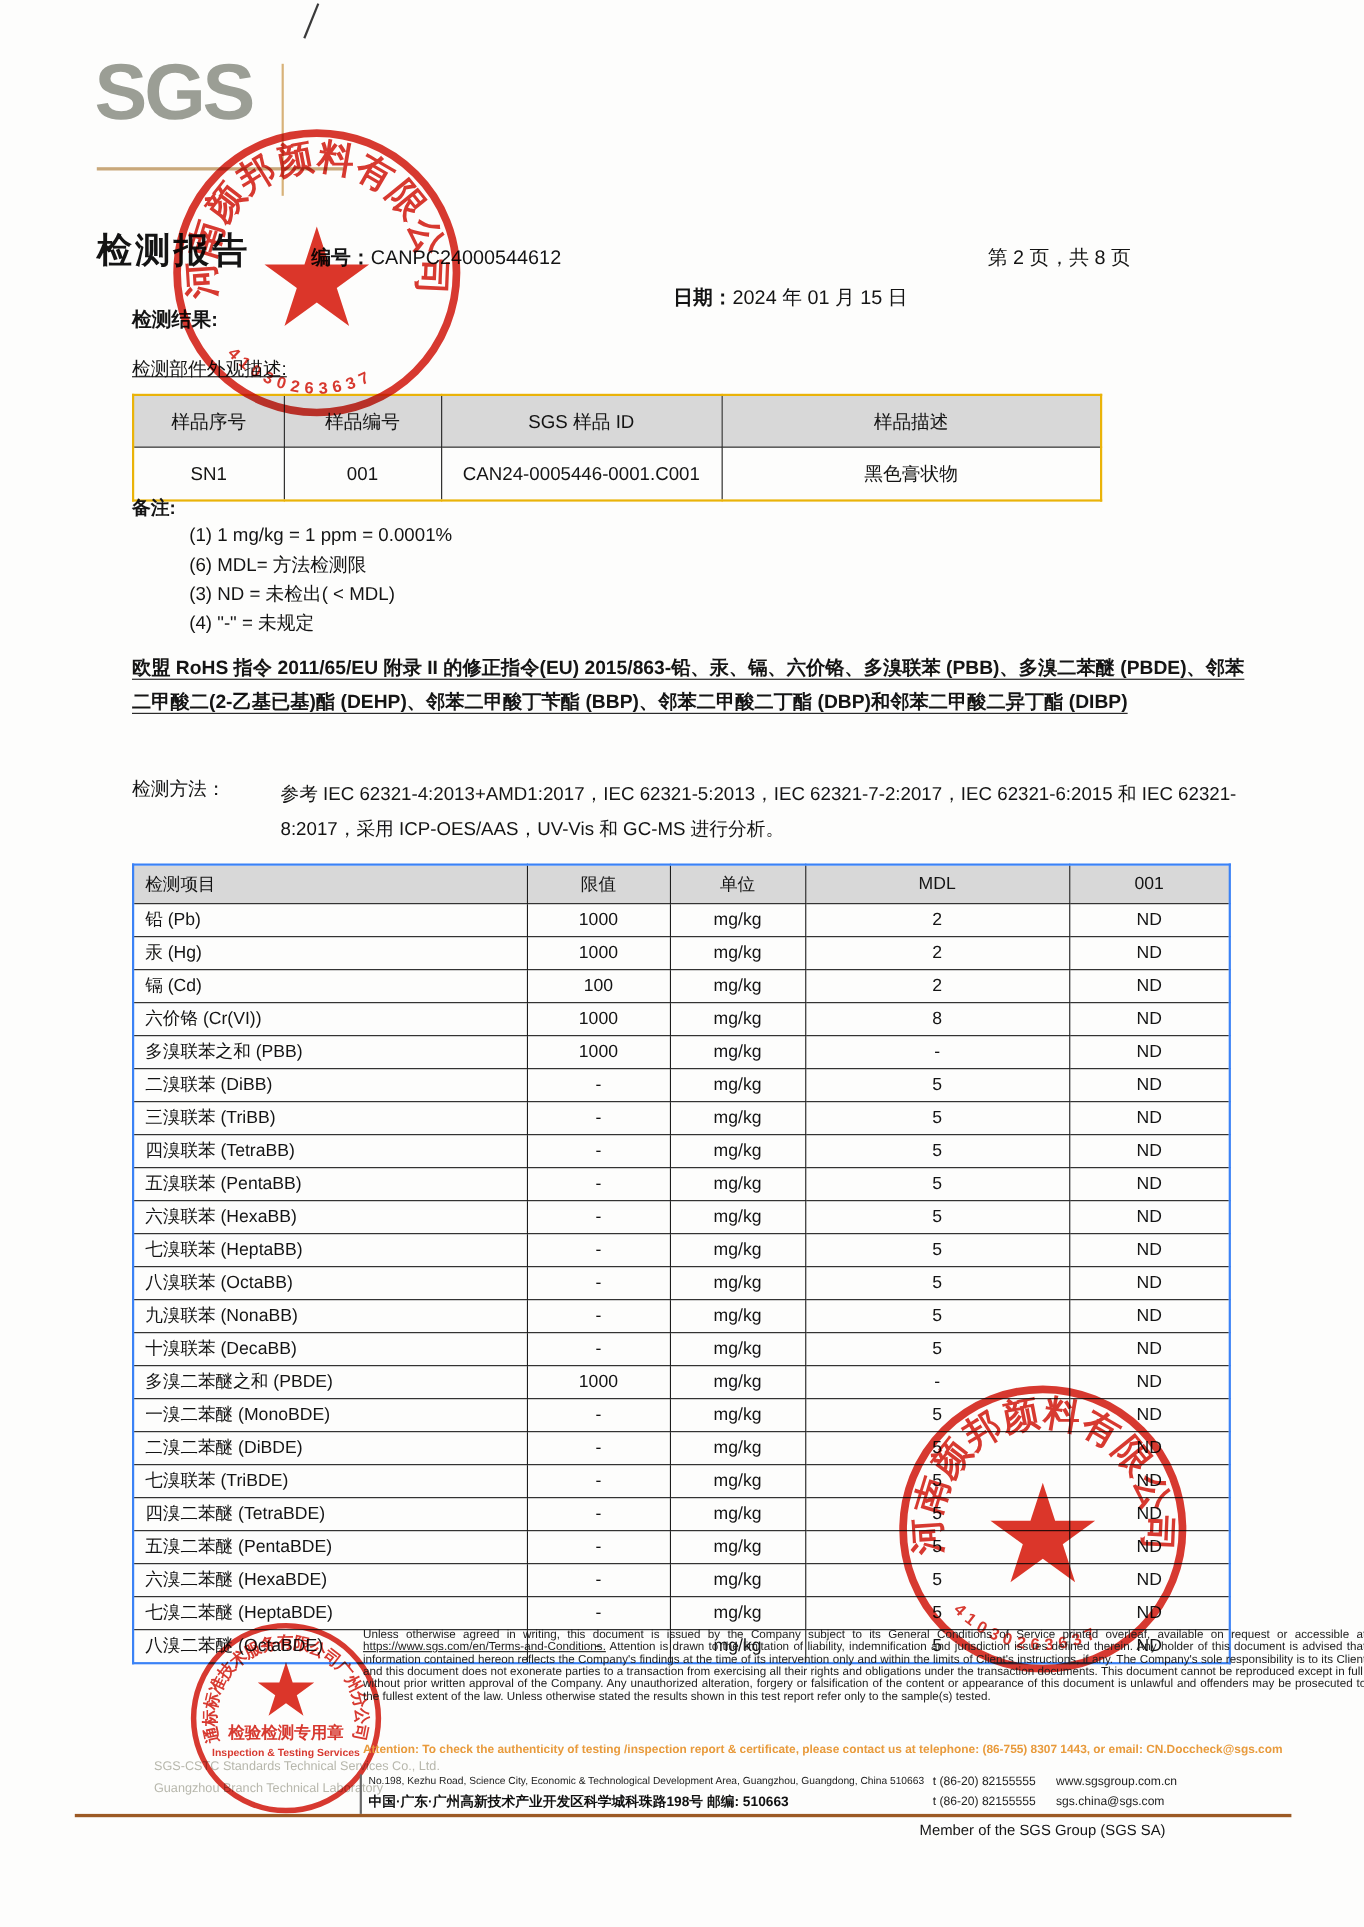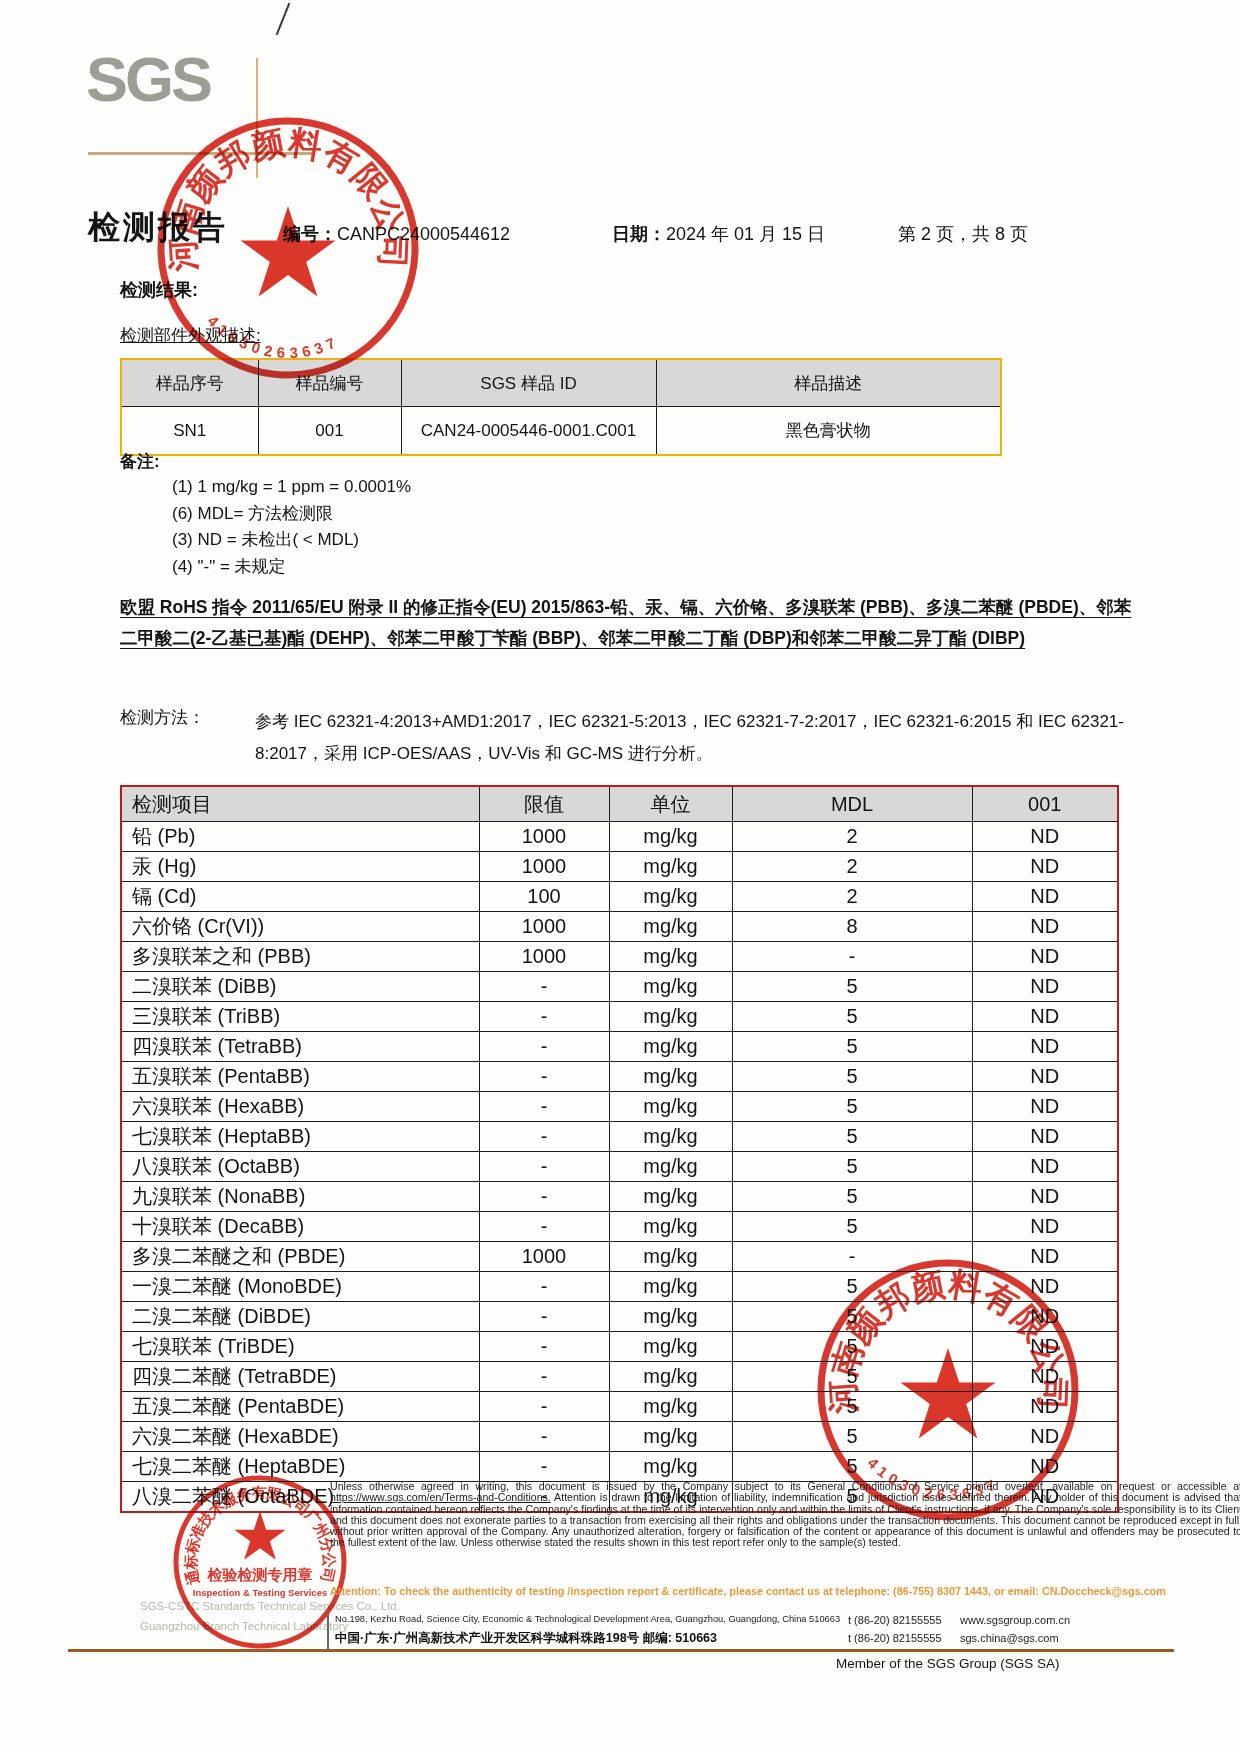--- a/index.html
+++ b/index.html
@@ -2,42 +2,42 @@
 <html><head>
 <meta charset="utf-8">
 <style>
   html,body{margin:0;padding:0;background:#e8e8e8;}
   .page{
     position:relative;width:1240px;height:1752px;margin:0 auto;
     background:#fdfdfc;color:#141414;overflow:hidden;
     font-family:"Liberation Sans","DejaVu Sans",sans-serif;
   }
   
-  .logo{position:absolute;left:86px;top:48px;font-size:63px;font-weight:bold;
+  .logo{position:absolute;left:86px;top:48px;font-size:72px;font-weight:bold;
         color:#9b9e95;letter-spacing:-3px;line-height:1;}
   .logo-underline{position:absolute;left:88px;top:152px;width:224px;height:3px;background:#c9a87a;}
   .logo-vline{position:absolute;left:256px;top:58px;width:2px;height:120px;background:#d8b279;}
   .scan-backslash{position:absolute;left:282px;top:2px;width:2px;height:34px;background:#3a3a3a;transform:rotate(22deg);}
   .title{position:absolute;left:88px;top:206px;font-size:32px;font-weight:bold;letter-spacing:3px;}
   .meta{position:absolute;top:222px;font-size:18px;}
   .meta .lbl{font-weight:bold;}
   .report-no{left:283px;}
-  .report-date{left:612px;}
+  .report-date{left:612px;margin-top:36px;}
   .page-info{left:898px;}
   
   .results-label{position:absolute;left:120px;top:278px;font-size:18px;font-weight:bold;}
   .appearance-label{position:absolute;left:120px;top:324px;font-size:17px;text-decoration:underline;}
   
   table{border-collapse:collapse;table-layout:fixed;}
   th,td{border:1.5px solid #1d1d1d;font-weight:normal;text-align:center;overflow:hidden;white-space:nowrap;}
   thead th{background:#d8d8d8;}
   .sample-table{position:absolute;left:120px;top:358px;width:880px;font-size:17px;border:2px solid #eab308;}
   .sample-table th{height:44px;}
   .sample-table td{height:45px;}
-  .results-table{position:absolute;left:120px;top:785px;width:997px;font-size:20px;border:2px solid #b91c1c;}
+  .results-table{position:absolute;left:120px;top:785px;width:997px;font-size:16px;border:2px solid #3b82f6;}
   .results-table th{height:32px;}
   .results-table td{height:27px;line-height:27px;}
   .results-table th:first-child,.results-table td:first-child{text-align:left;padding-left:10px;}
   
   .notes-label{position:absolute;left:120px;top:450px;font-size:17px;font-weight:600;}
   .notes{position:absolute;left:172px;top:474px;font-size:17px;line-height:26.5px;}
   
   .rohs{position:absolute;left:120px;top:592px;width:1022px;font-size:17.5px;font-weight:bold;
         line-height:31px;text-decoration:underline;text-underline-offset:4px;}
   .method-label{position:absolute;left:120px;top:706px;font-size:17px;}

